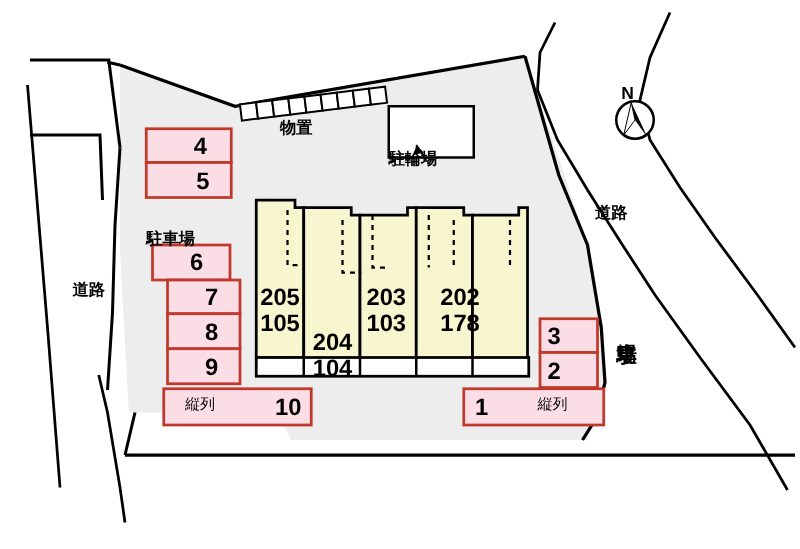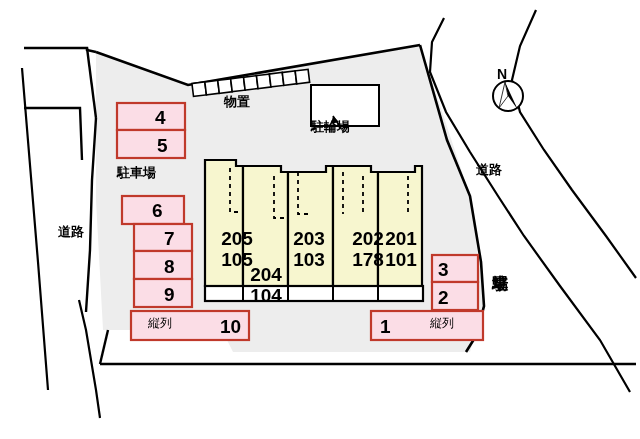--- a/index.html
+++ b/index.html
@@ -169,21 +169,21 @@
   </svg>
 
   <span class="lbl lbl-jp" style="left:224px; top:95px;">物置</span>
 
   <span class="lbl lbl-jp" style="left:311px; top:120px;">駐輪場</span>
 
   <span class="lbl lbl-jp" style="left:58px; top:225px;">道路</span>
 
   <span class="lbl lbl-jp" style="left:476px; top:163px;">道路</span>
 
-  <span class="lbl lbl-jp" style="left:117px; top:166px;">駐車場</span>
+  <span class="lbl lbl-jp" style="left:117px; top:184px;">駐車場</span>
 
   <span class="lbl lbl-vert" style="left:492px; top:262px;">駐車場</span>
 
   <span class="lbl lbl-jp-sm" style="left:148px; top:317px;">縦列</span>
 
   <span class="lbl lbl-jp-sm" style="left:430px; top:317px;">縦列</span>
 
   <span class="compass-n" style="left:497px; top:66px;">N</span>
 
   <span class="stall-num" style="left:155px; top:108px;">4</span>
@@ -192,34 +192,30 @@
   <span class="stall-num" style="left:152px; top:201px;">6</span>
   <span class="stall-num" style="left:164px; top:229px;">7</span>
   <span class="stall-num" style="left:164px; top:257px;">8</span>
   <span class="stall-num" style="left:164px; top:285px;">9</span>
   <span class="stall-num" style="left:220px; top:317px;">10</span>
 
   <span class="stall-num" style="left:438px; top:260px;">3</span>
   <span class="stall-num" style="left:438px; top:288px;">2</span>
   <span class="stall-num" style="left:380px; top:317px;">1</span>
 
-  <div class="unit-txt" style="left:203px; top:228px; width:42px;margin-left:13px;">
+  <div class="unit-txt" style="left:203px; top:228px; width:42px;">
     <div>205</div>
     <div>105</div>
   </div>
   <div class="unit-txt" style="left:244px; top:228px; width:44px;margin-top:36px;">
     <div>204</div>
     <div>104</div>
   </div>
   <div class="unit-txt" style="left:289px; top:228px; width:40px;">
     <div>203</div>
     <div>103</div>
   </div>
   <div class="unit-txt" style="left:334px; top:228px; width:68px;">
     <div>202</div>
     <div>178</div>
   </div>
-  <div class="unit-txt" style="left:379px; top:228px; width:44px;">
-    <div>201</div>
-    <div>101</div>
-  </div>
 
 </div>
 
 </body></html>

